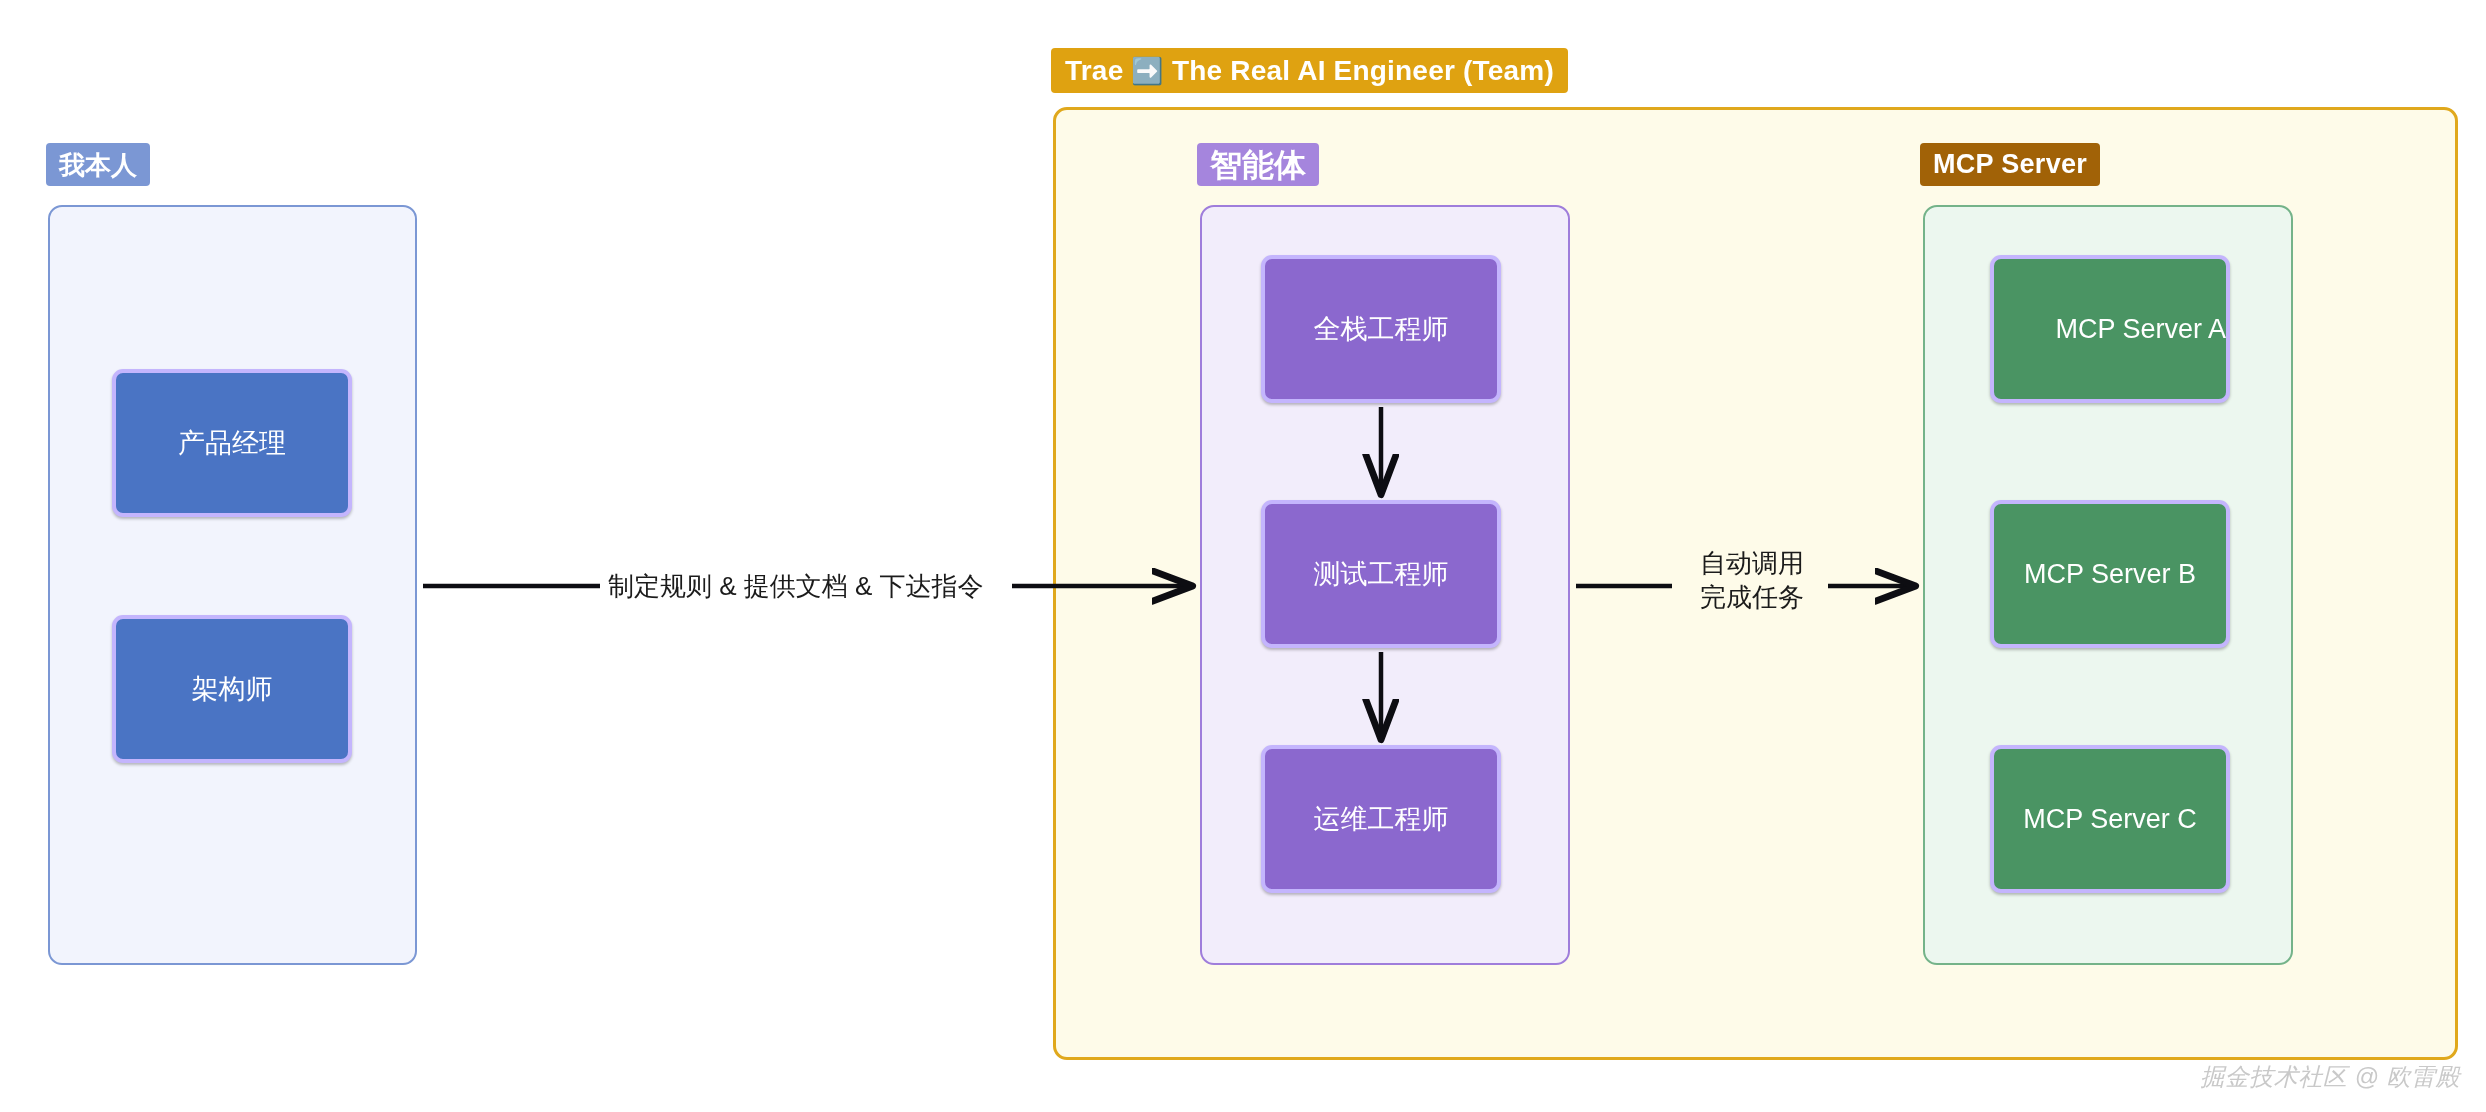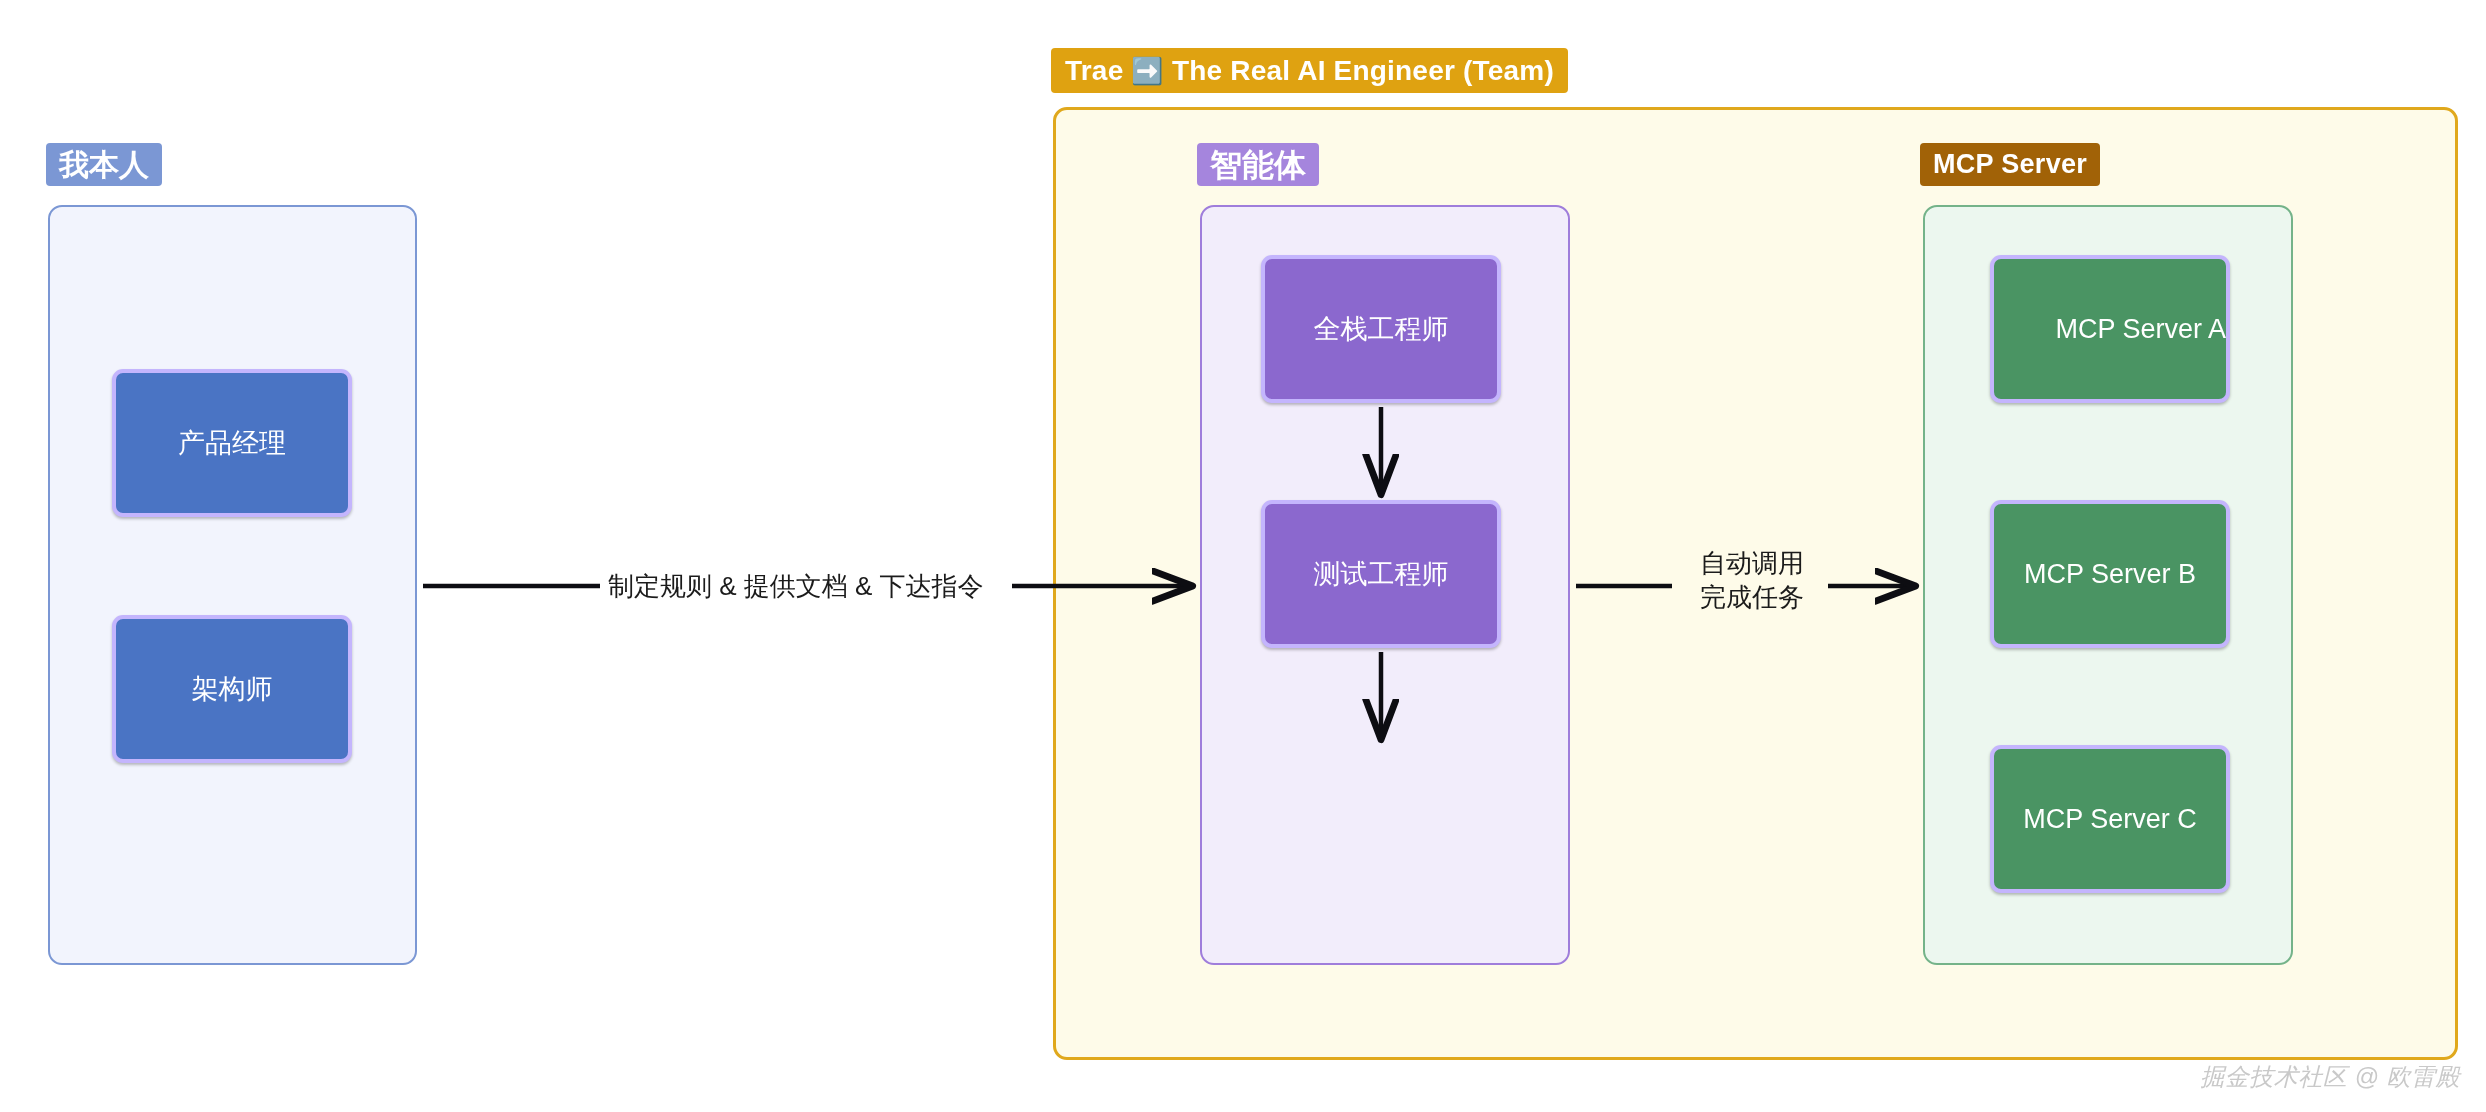--- a/index.html
+++ b/index.html
@@ -34,21 +34,21 @@
 
   
   .badge{
     position:absolute;box-sizing:border-box;
     display:flex;align-items:center;justify-content:center;
     color:#ffffff;font-weight:bold;white-space:nowrap;
     border-radius:4px;line-height:1;
   }
   .badge-self{
     left:46px;top:143px;height:43px;padding:0 13px;
-    background:#7b97d4;font-size:30px;
+    background:#7b97d4;font-size:26px;
   }
   .badge-agent{
     left:1197px;top:143px;height:43px;padding:0 13px;
     background:#a585dd;font-size:32px;
   }
   .badge-mcp{
     left:1920px;top:143px;height:43px;padding:0 13px;
     background:#a16207;font-size:27px;letter-spacing:.3px;
   }
   .badge-trae{
@@ -159,20 +159,23 @@
   <div class="node node-blue n-arch">
     <span>架构师</span>
   </div>
 
   <div class="node node-purple n-full">
     <span>全栈工程师</span>
   </div>
   <div class="node node-purple n-test">
     <span>测试工程师</span>
   </div>
+  <div class="node node-purple n-ops">
+    <span>运维工程师</span>
+  </div>
 
   <div class="node node-green n-mcpa">
     <span>MCP Server A</span>
   </div>
   <div class="node node-green n-mcpb">
     <span>MCP Server B</span>
   </div>
   <div class="node node-green n-mcpc">
     <span>MCP Server C</span>
   </div>

